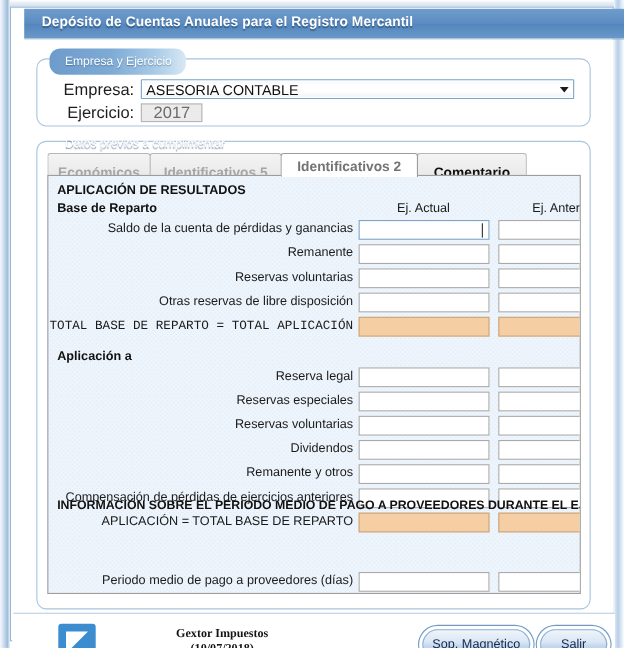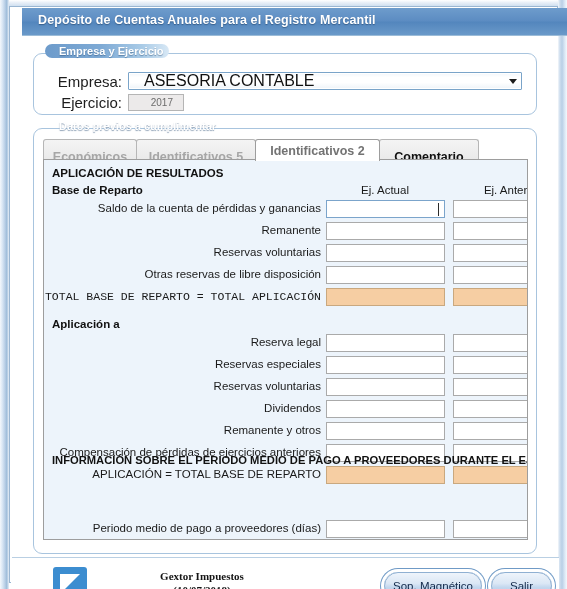--- a/index.html
+++ b/index.html
@@ -60,26 +60,26 @@
     position:absolute;
     border:1px solid #a8c4de;
     border-radius:9px;
     background:#ffffff;
     box-sizing:border-box;
   }
   #gb-empresa{left:22px;top:17px;width:504px;height:62px;}
   #gb-datos{left:22px;top:92px;width:504px;height:426px;}
 
   .gb-legend{
-    position:absolute;top:-10px;left:11px;height:14px;
+    position:absolute;top:-10px;left:11px;height:24px;
     border-radius:10px;
     display:flex;align-items:center;
     padding:0 16px 0 14px;
     box-sizing:border-box;
-    color:#ffffff;font-size:11px;font-weight:bold;
+    color:#ffffff;font-size:11px;font-weight:normal;
     white-space:nowrap;
     text-shadow:0 1px 1px rgba(40,75,115,.5);
   }
   #legend-empresa{
     width:124px;
     background:linear-gradient(to right,#6d9bcb 0%,#7eaad5 45%,#a9cbe7 78%,#d8e8f5 100%);
   }
   #legend-datos{
     width:370px;
     background:linear-gradient(to right,#6d9bcb 0%,#7cа8d4 30%,#8fb8dd 50%,#bad6ec 78%,#e3eef8 100%);
@@ -98,36 +98,36 @@
   #combo-empresa{
     margin-left:6px;width:394px;height:18px;
     border:1px solid #7aa4c9;
     background:linear-gradient(to bottom,#f2f6fa 0%,#ffffff 28%,#ffffff 60%,#eef3f8 100%);
     box-shadow:inset 0 0 0 1px #ffffff;
     border-radius:1px;
     position:relative;box-sizing:border-box;
     display:flex;align-items:center;
   }
   #combo-empresa-value{
-    font-size:16px;color:#101010;padding-left:4px;white-space:nowrap;margin-left:11px;
+    font-size:13px;color:#101010;padding-left:4px;white-space:nowrap;
   }
   #combo-arrow{
     position:absolute;right:4px;top:6px;width:0;height:0;
     border-left:4px solid transparent;border-right:4px solid transparent;
     border-top:5px solid #1b1b1b;
   }
   #input-ejercicio{
     margin-left:6px;width:56px;height:17px;
     border:1px solid #b5b5b5;
     background:#eceaea;
     box-sizing:border-box;
     display:flex;align-items:center;justify-content:flex-end;
     padding-right:10px;
   }
-  #input-ejercicio span{font-size:10px;color:#6c6c6c;}
+  #input-ejercicio span{font-size:15px;color:#6c6c6c;}
 
   
   #tabstrip{
     position:absolute;left:9px;top:10px;width:485px;height:21px;
   }
   .tab{
     position:absolute;top:0;height:35px;
     border:1px solid #b6b6b6;
     border-bottom:none;
     border-radius:3px 3px 0 0;

